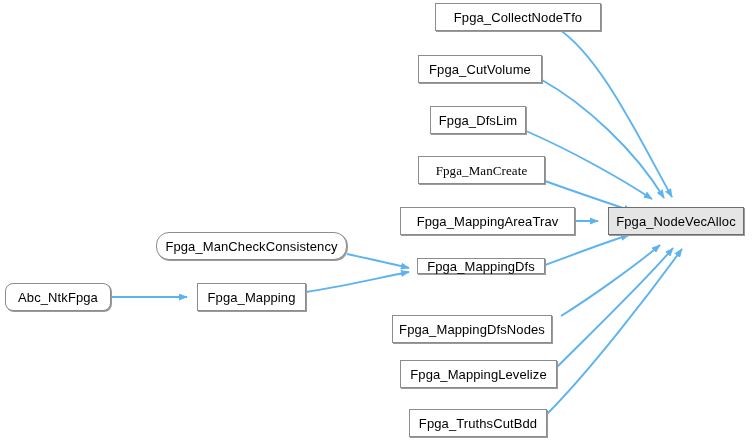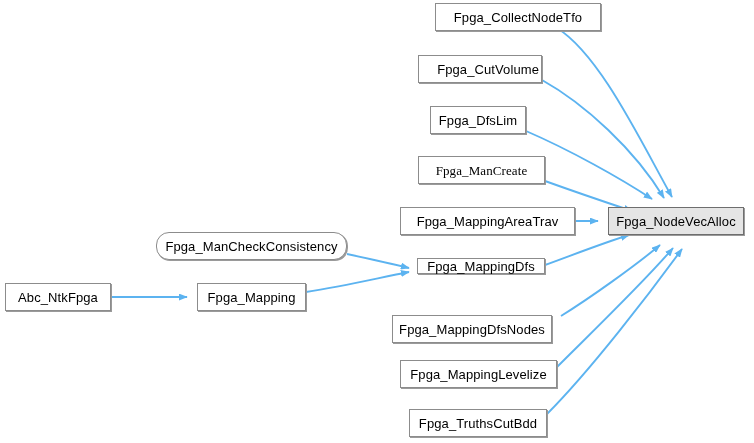--- a/index.html
+++ b/index.html
@@ -72,39 +72,39 @@
         <path d="M561,316 C590,298 635,266 660,245" fill="none" stroke="#5cb3f0" stroke-width="1.9" marker-end="url(#arrowhead)"></path>
         <path d="M557,367 C590,334 645,281 673,248" fill="none" stroke="#5cb3f0" stroke-width="1.9" marker-end="url(#arrowhead)"></path>
         <path d="M547,414 C590,371 650,293 682,249" fill="none" stroke="#5cb3f0" stroke-width="1.9" marker-end="url(#arrowhead)"></path>
       </g>
   </svg>
 
   <div id="node-group">
       <div class="node" style="left: 427px; top: 3px; width: 166px; height: 28px; margin-left: 8px;">
         <span class="node-label">Fpga_CollectNodeTfo</span>
       </div>
-      <div class="node" style="left: 418px; top: 55px; width: 124px; height: 28px; justify-content: flex-end;">
+      <div class="node" style="left: 418px; top: 55px; width: 124px; height: 28px;">
         <span class="node-label">Fpga_CutVolume</span>
       </div>
       <div class="node" style="left: 430px; top: 106px; width: 96px; height: 28px;">
         <span class="node-label">Fpga_DfsLim</span>
       </div>
       <div class="node" style="left: 418px; top: 156px; width: 127px; height: 28px; font-family: Liberation Serif, serif;">
         <span class="node-label">Fpga_ManCreate</span>
       </div>
       <div class="node" style="left: 400px; top: 207px; width: 175px; height: 28px;">
         <span class="node-label">Fpga_MappingAreaTrav</span>
       </div>
       <div class="node" style="left: 156px; top: 232px; width: 191px; height: 28px; border-radius: 13px;">
         <span class="node-label">Fpga_ManCheckConsistency</span>
       </div>
       <div class="node" style="left: 417px; top: 258px; width: 128px; height: 16px;">
         <span class="node-label">Fpga_MappingDfs</span>
       </div>
-      <div class="node" style="left: 5px; top: 283px; width: 106px; height: 28px;">
+      <div class="node" style="left: 5px; top: 283px; width: 106px; height: 28px; border-radius: 8px;">
         <span class="node-label">Abc_NtkFpga</span>
       </div>
       <div class="node" style="left: 197px; top: 283px; width: 109px; height: 28px;">
         <span class="node-label">Fpga_Mapping</span>
       </div>
       <div class="node" style="left: 392px; top: 309px; width: 160px; height: 28px; margin-top: 6px;">
         <span class="node-label">Fpga_MappingDfsNodes</span>
       </div>
       <div class="node" style="left: 400px; top: 360px; width: 157px; height: 28px;">
         <span class="node-label">Fpga_MappingLevelize</span>

